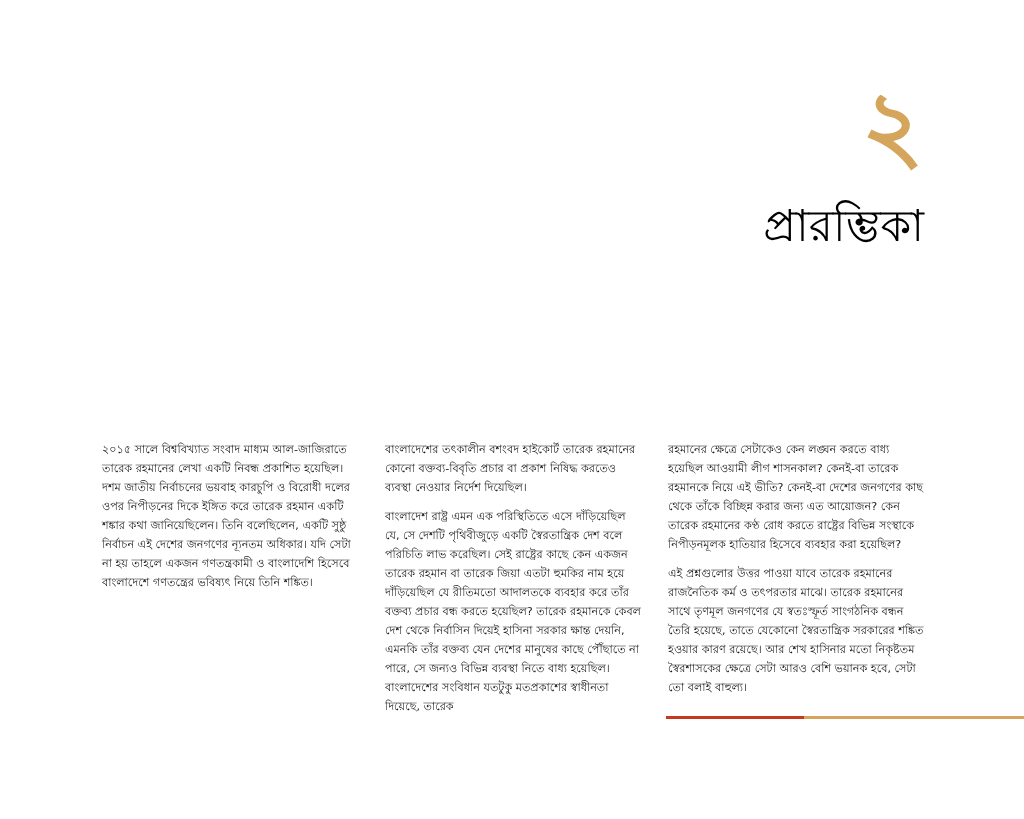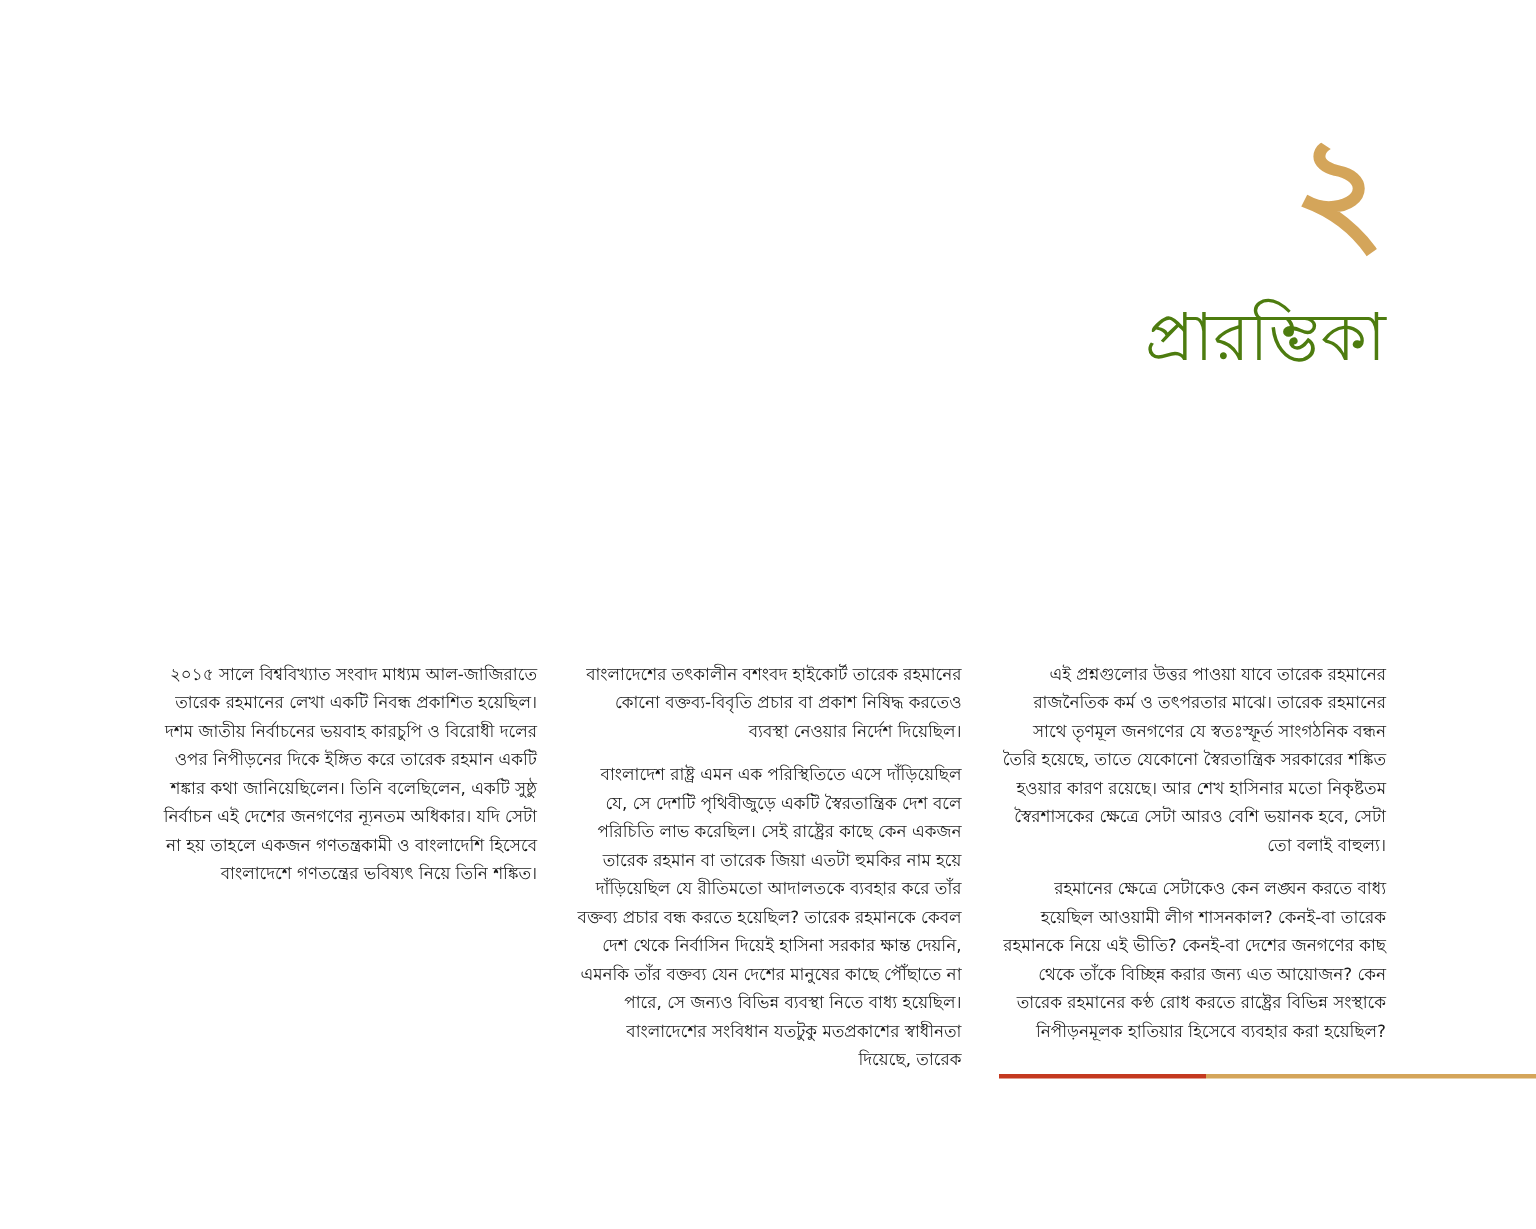--- a/index.html
+++ b/index.html
@@ -33,42 +33,42 @@
     color: #D4A55A;
     text-align: right;
   }
   .chapter-title {
     position: absolute;
     right: 100px;
     top: 200px;
     font-family: "DejaVu Sans", sans-serif;
     font-size: 44px;
     line-height: 1.2;
-    color: #4d7c0f;
+    color: #000000;
     text-align: center;
     white-space: nowrap;
   }
   .columns {
     position: absolute;
     left: 102px;
     top: 440px;
     width: 824px;
     display: flex;
     gap: 27px;
   }
   .column {
     width: 256px;
     flex: 0 0 256px;
   }
   .column p {
     margin: 0 0 10px 0;
     font-size: 11.2px;
     line-height: 19px;
     color: #1a1a1a;
-    text-align: right;
+    text-align: left;
   }
   .rule {
     position: absolute;
     top: 716px;
     height: 3px;
   }
   .rule-red {
     left: 666px;
     width: 138px;
     background: #C4391F;
@@ -90,21 +90,21 @@
 
   <div class="columns">
     <div class="column">
       <p>২০১৫ সালে বিশ্ববিখ্যাত সংবাদ মাধ্যম আল-জাজিরাতে তারেক রহমানের লেখা একটি নিবন্ধ প্রকাশিত হয়েছিল। দশম জাতীয় নির্বাচনের ভয়বাহ কারচুপি ও বিরোধী দলের ওপর নিপীড়নের দিকে ইঙ্গিত করে তারেক রহমান একটি শঙ্কার কথা জানিয়েছিলেন। তিনি বলেছিলেন, একটি সুষ্ঠু নির্বাচন এই দেশের জনগণের ন্যূনতম অধিকার। যদি সেটা না হয় তাহলে একজন গণতন্ত্রকামী ও বাংলাদেশি হিসেবে বাংলাদেশে গণতন্ত্রের ভবিষ্যৎ নিয়ে তিনি শঙ্কিত।</p>
     </div>
     <div class="column">
       <p>বাংলাদেশের তৎকালীন বশংবদ হাইকোর্ট তারেক রহমানের কোনো বক্তব্য-বিবৃতি প্রচার বা প্রকাশ নিষিদ্ধ করতেও ব্যবস্থা নেওয়ার নির্দেশ দিয়েছিল।</p>
       <p>বাংলাদেশ রাষ্ট্র এমন এক পরিস্থিতিতে এসে দাঁড়িয়েছিল যে, সে দেশটি পৃথিবীজুড়ে একটি স্বৈরতান্ত্রিক দেশ বলে পরিচিতি লাভ করেছিল। সেই রাষ্ট্রের কাছে কেন একজন তারেক রহমান বা তারেক জিয়া এতটা হুমকির নাম হয়ে দাঁড়িয়েছিল যে রীতিমতো আদালতকে ব্যবহার করে তাঁর বক্তব্য প্রচার বন্ধ করতে হয়েছিল? তারেক রহমানকে কেবল দেশ থেকে নির্বাসিন দিয়েই হাসিনা সরকার ক্ষান্ত দেয়নি, এমনকি তাঁর বক্তব্য যেন দেশের মানুষের কাছে পৌঁছাতে না পারে, সে জন্যও বিভিন্ন ব্যবস্থা নিতে বাধ্য হয়েছিল। বাংলাদেশের সংবিধান যতটুকু মতপ্রকাশের স্বাধীনতা দিয়েছে, তারেক</p>
     </div>
     <div class="column">
+      <p>রহমানের ক্ষেত্রে সেটাকেও কেন লঙ্ঘন করতে বাধ্য হয়েছিল আওয়ামী লীগ শাসনকাল? কেনই-বা তারেক রহমানকে নিয়ে এই ভীতি? কেনই-বা দেশের জনগণের কাছ থেকে তাঁকে বিচ্ছিন্ন করার জন্য এত আয়োজন? কেন তারেক রহমানের কণ্ঠ রোধ করতে রাষ্ট্রের বিভিন্ন সংস্থাকে নিপীড়নমূলক হাতিয়ার হিসেবে ব্যবহার করা হয়েছিল?</p>
       <p>এই প্রশ্নগুলোর উত্তর পাওয়া যাবে তারেক রহমানের রাজনৈতিক কর্ম ও তৎপরতার মাঝে। তারেক রহমানের সাথে তৃণমূল জনগণের যে স্বতঃস্ফূর্ত সাংগঠনিক বন্ধন তৈরি হয়েছে, তাতে যেকোনো স্বৈরতান্ত্রিক সরকারের শঙ্কিত হওয়ার কারণ রয়েছে। আর শেখ হাসিনার মতো নিকৃষ্টতম স্বৈরশাসকের ক্ষেত্রে সেটা আরও বেশি ভয়ানক হবে, সেটা তো বলাই বাহুল্য।</p>
-      <p>রহমানের ক্ষেত্রে সেটাকেও কেন লঙ্ঘন করতে বাধ্য হয়েছিল আওয়ামী লীগ শাসনকাল? কেনই-বা তারেক রহমানকে নিয়ে এই ভীতি? কেনই-বা দেশের জনগণের কাছ থেকে তাঁকে বিচ্ছিন্ন করার জন্য এত আয়োজন? কেন তারেক রহমানের কণ্ঠ রোধ করতে রাষ্ট্রের বিভিন্ন সংস্থাকে নিপীড়নমূলক হাতিয়ার হিসেবে ব্যবহার করা হয়েছিল?</p>
     </div>
   </div>
 
   <div class="rule rule-red"></div>
   <div class="rule rule-gold"></div>
 
 </div>
 
 </body></html>

